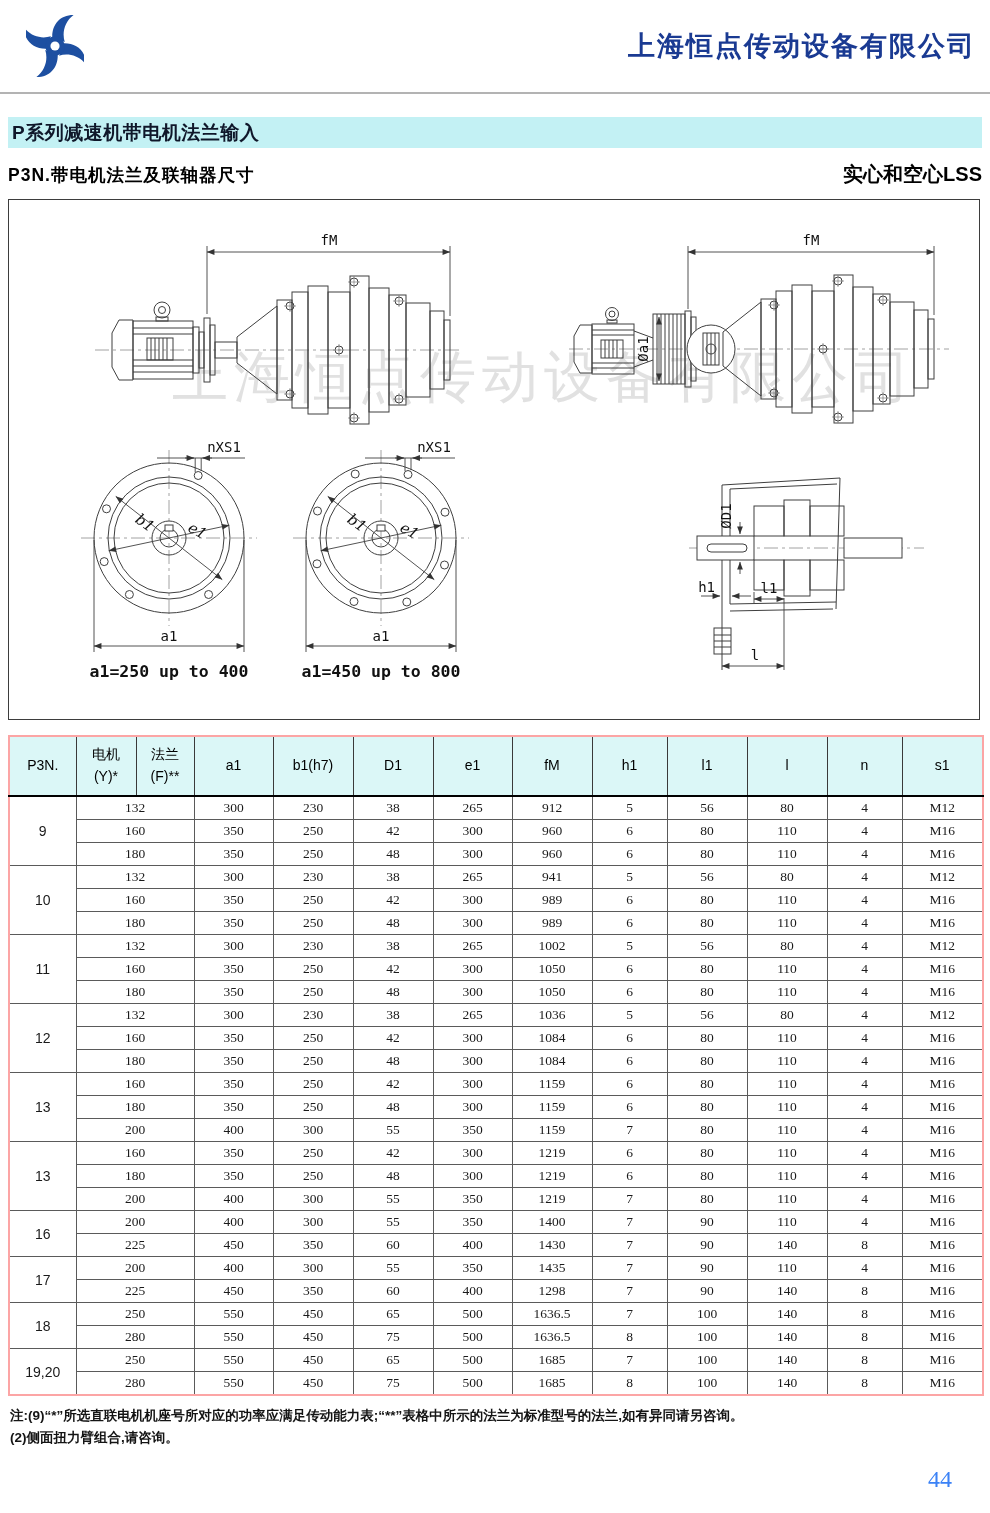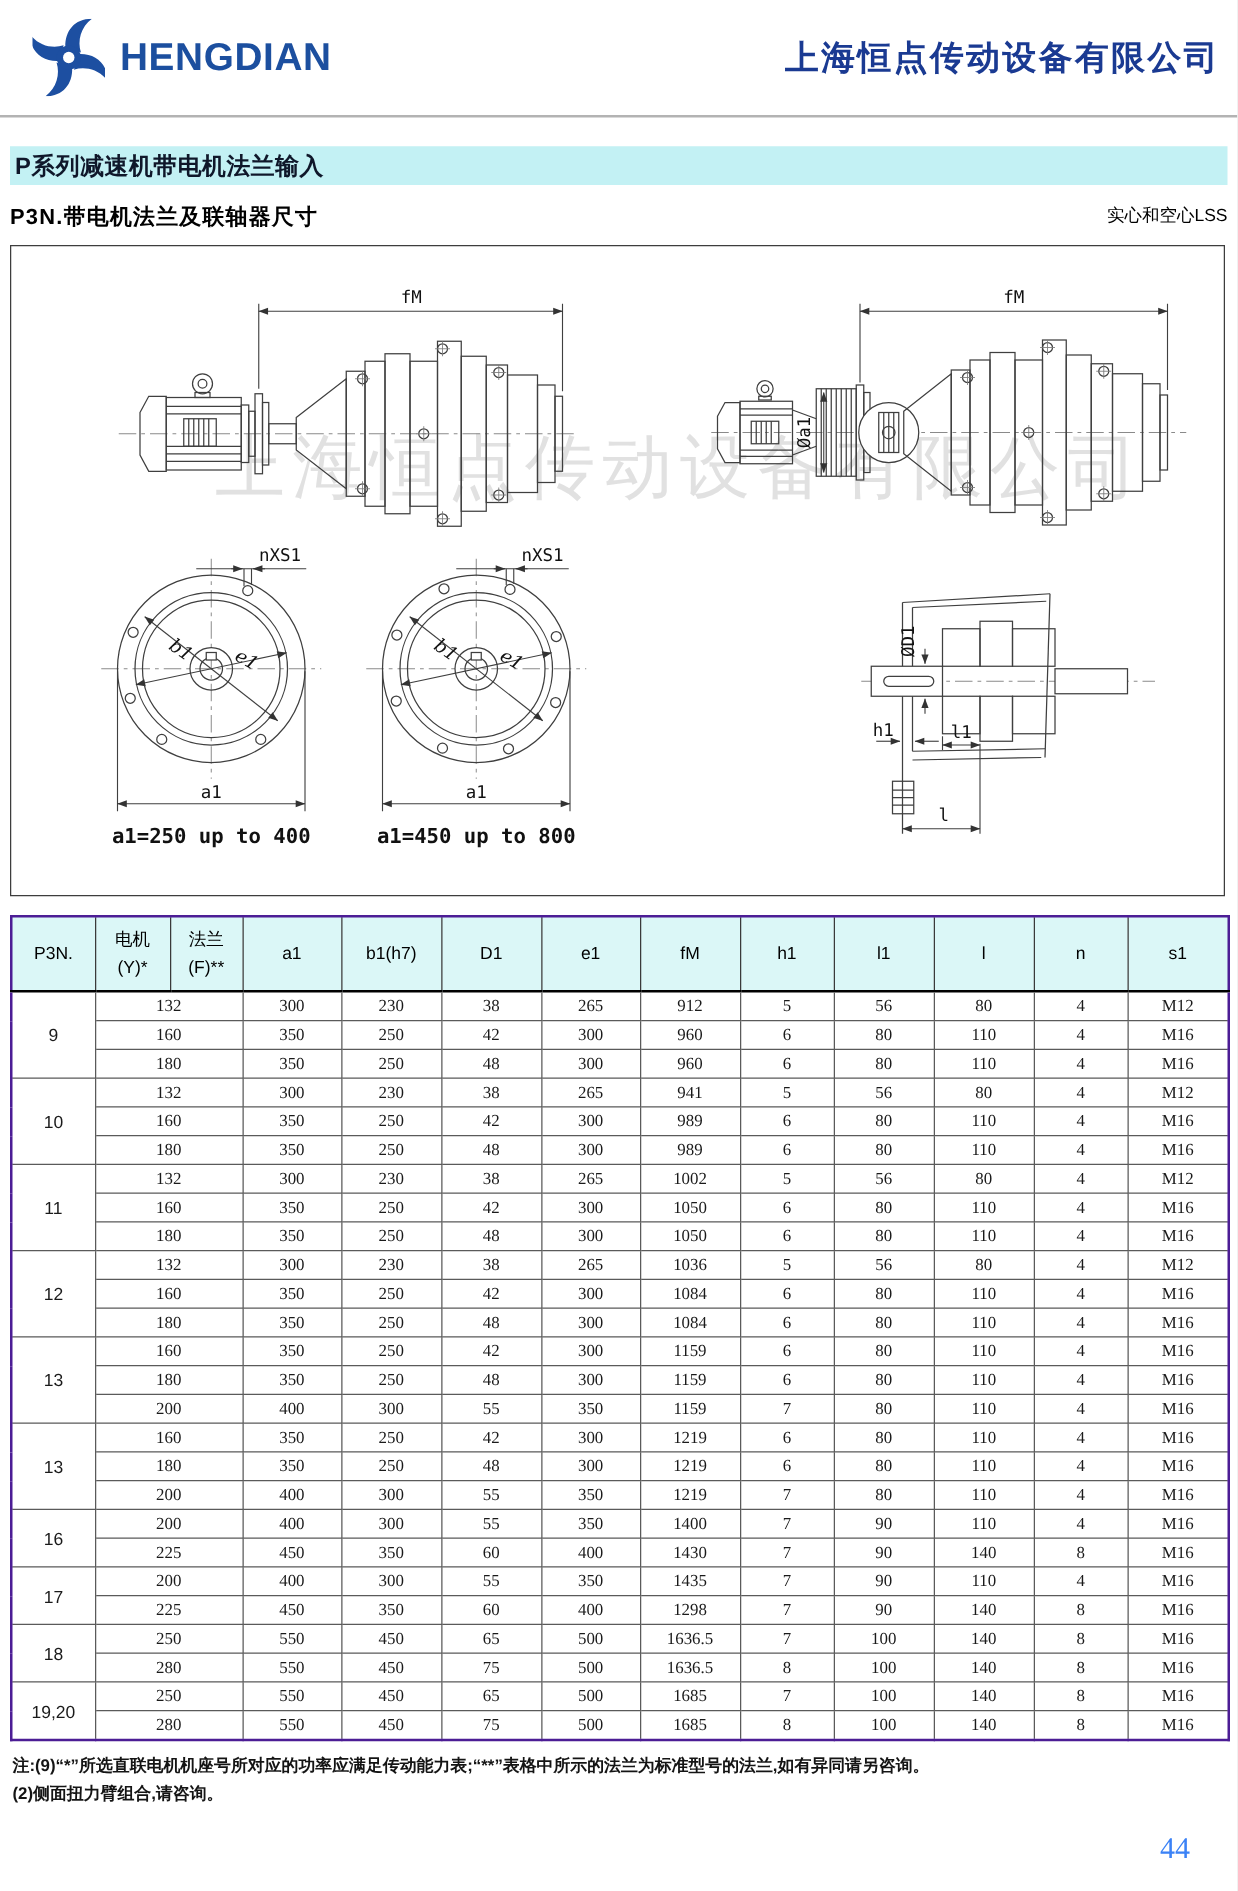--- a/index.html
+++ b/index.html
@@ -10,33 +10,33 @@
        justify-content:space-between;padding:0 12px 0 26px;box-sizing:border-box;}
   .logo{display:flex;align-items:center;gap:12px;}
   .logo-text{font-size:31px;font-weight:bold;color:#1c4f9f;letter-spacing:0.5px;}
   .company{font-family:"Liberation Serif",serif;font-size:27px;font-weight:bold;
            color:#1a3a92;letter-spacing:2px;padding-right:2px;}
   
   .title-bar{margin:23px 8px 0;background:#c3f1f4;height:31px;display:flex;align-items:center;padding-left:4px;}
   .title-bar span{font-size:19px;font-weight:bold;color:#0f172a;letter-spacing:0.5px;}
   .subtitle{display:flex;justify-content:space-between;align-items:center;margin:13px 8px 0;}
   .subtitle .lft{font-size:17.5px;font-weight:bold;letter-spacing:1px;}
-  .subtitle .rgt{font-size:14px;font-weight:normal;}
+  .subtitle .rgt{font-size:20px;font-weight:bold;}
   
   .drawing-box{margin:11px 8px 0;border:1.5px solid #3d3d3d;width:972px;height:521px;box-sizing:border-box;position:relative;}
   .ln{stroke:#3f3f3f;fill:none;stroke-width:1;}
   .lnw{stroke:#3f3f3f;fill:#ffffff;stroke-width:1;}
   .cl{stroke:#8a8a8a;fill:none;stroke-width:0.8;stroke-dasharray:14 4 3 4;}
   .dim{stroke:#3f3f3f;fill:none;stroke-width:0.9;}
   .dl{font-family:"DejaVu Sans Mono",monospace;font-size:14px;fill:#111;}
   .dlb{font-family:"DejaVu Serif",serif;font-style:italic;font-size:15px;fill:#111;}
   .cap{font-family:"DejaVu Sans Mono",monospace;font-size:16.5px;font-weight:bold;fill:#111;}
   .wm{font-family:"Liberation Sans",sans-serif;font-size:56px;fill:#c9c9c9;opacity:0.55;letter-spacing:6px;}
   
-  .dim-table{border-collapse:collapse;table-layout:fixed;width:974px;margin:15px 8px 0;border:2px solid #4c1d95;}
+  .dim-table{border-collapse:collapse;table-layout:fixed;width:974px;margin:15px 8px 0;border:2px solid #fca5a5;}
   .dim-table th{background:#dbf7f7;font-family:"Liberation Sans",sans-serif;font-size:14px;font-weight:normal;
                 border:1px solid #3a3a3a;border-bottom:2px solid #000;height:58px;line-height:1.55;padding:0;}
   .dim-table td{border:1px solid #5a5a5a;text-align:center;font-family:"Liberation Serif",serif;
                 font-size:13.5px;color:#1a1a1a;height:22px;padding:0;}
   .dim-table tr.gs td{border-top:1.8px solid #000;}
   .dim-table td.glab{font-family:"Liberation Sans",sans-serif;font-size:14px;}
   
   .notes{margin:9px 0 0 10px;font-size:13.5px;font-weight:bold;color:#141414;line-height:1.6;}
   .notes .n2{}
   .page-number{position:absolute;right:38px;bottom:20px;font-family:"Liberation Serif",serif;font-size:24px;color:#3b82f6;}
@@ -51,21 +51,20 @@
       <svg width="58" height="62" viewBox="-33 -33 66 66">
         <g fill="#1d4fa1" transform="rotate(-18)">
           <path d="M0,-10 C4,-24 16,-32 31,-27 C19,-23 12,-12 12,-1 Z"></path>
           <path d="M0,-10 C4,-24 16,-32 31,-27 C19,-23 12,-12 12,-1 Z" transform="rotate(90)"></path>
           <path d="M0,-10 C4,-24 16,-32 31,-27 C19,-23 12,-12 12,-1 Z" transform="rotate(180)"></path>
           <path d="M0,-10 C4,-24 16,-32 31,-27 C19,-23 12,-12 12,-1 Z" transform="rotate(270)"></path>
         </g>
         <circle r="11" fill="#1d4fa1"></circle>
         <circle r="5.2" fill="#ffffff"></circle>
       </svg>
-      <span class="logo-text">HENGDIAN</span>
     </div>
     <div class="company">上海恒点传动设备有限公司</div>
   </div>
 
   <div class="title-bar">
     <span>P系列减速机带电机法兰输入</span>
   </div>
   <div class="subtitle">
     <span class="lft">P3N.带电机法兰及联轴器尺寸</span>
     <span class="rgt">实心和空心LSS</span>

